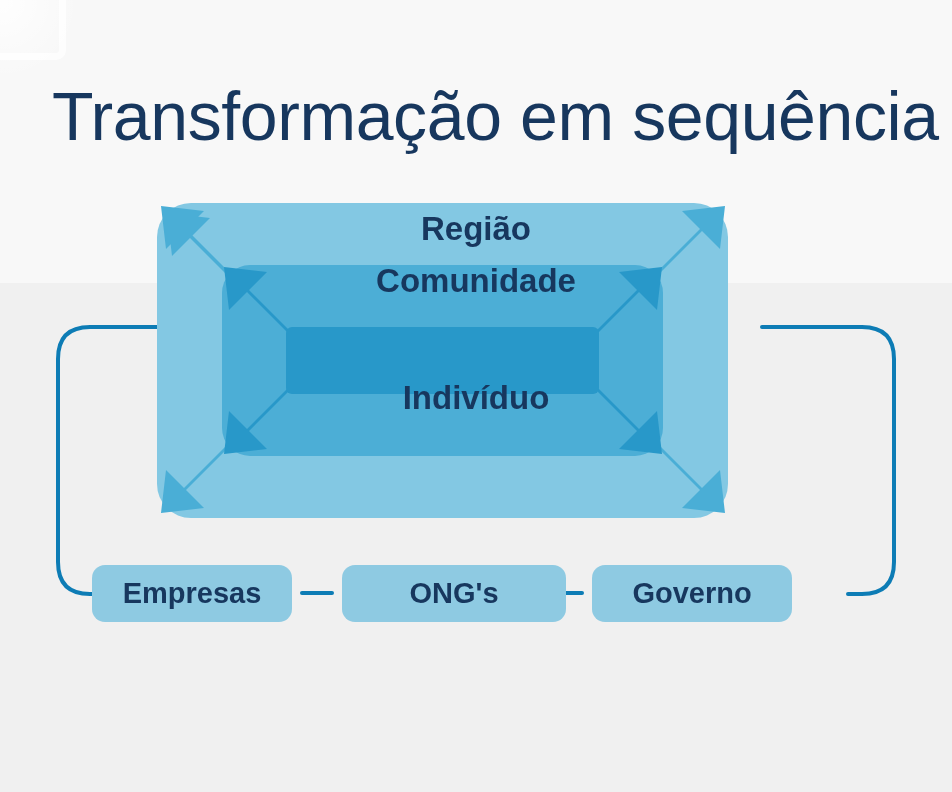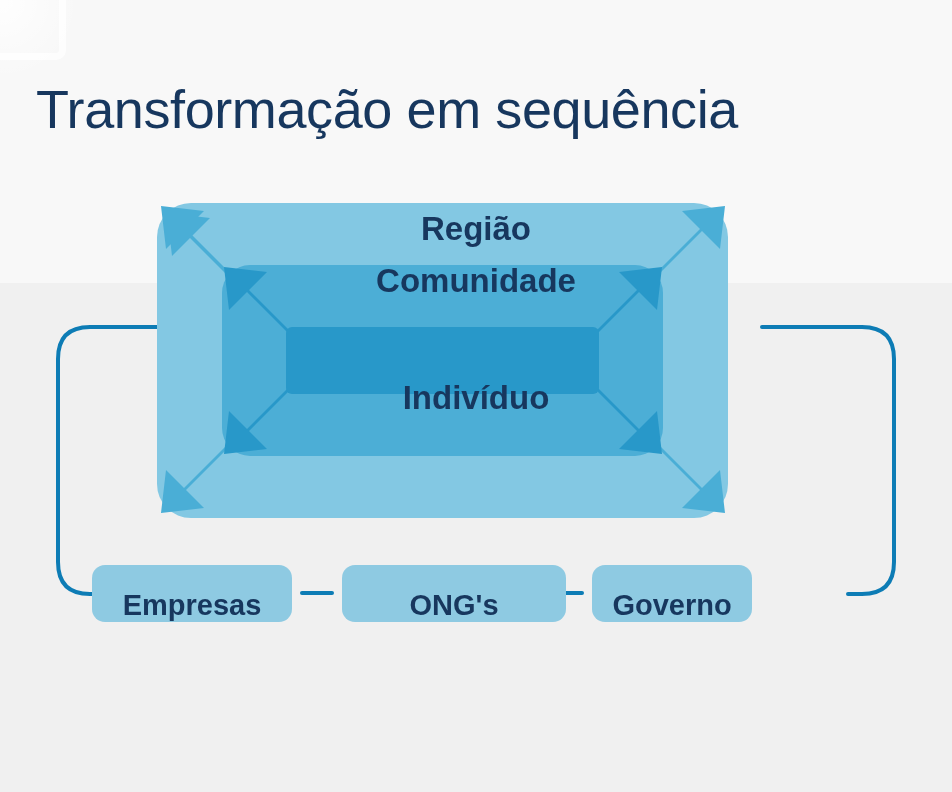--- a/index.html
+++ b/index.html
@@ -44,23 +44,23 @@
     top: -30px;
     width: 110px;
     height: 110px;
     border-radius: 50%;
     background: radial-gradient(circle at 30% 30%, rgba(255,255,255,0.9) 0%, rgba(255,255,255,0) 70%);
   }
 
   
   .title {
     position: absolute;
-    left: 36px;
+    left: 52px;
     top: 82px;
-    font-size: 54px;
+    font-size: 68px;
     line-height: 1.0;
     color: #17375e;
     font-weight: 400;
     letter-spacing: -0.4px;
     white-space: nowrap;
   }
 
   
   .box-outer {
     position: absolute;
@@ -124,30 +124,30 @@
   }
 
   
   .pill {
     position: absolute;
     top: 565px;
     height: 57px;
     background: #8ecae2;
     border-radius: 13px;
     display: flex;
-    align-items: flex-end;
+    align-items: center;
     justify-content: center;
     color: #17375e;
     font-size: 29px;
     font-weight: bold;
     white-space: nowrap;
   }
   .pill-empresas { left: 92px;  width: 200px; }
   .pill-ongs     { left: 342px; width: 224px; }
-  .pill-governo  { left: 592px; width: 160px; }
+  .pill-governo  { left: 592px; width: 200px; }
 
   .connector {
     position: absolute;
     top: 591px;
     height: 4px;
     background: #0d7cb5;
     border-radius: 2px;
   }
   .conn-1 { left: 300px; width: 34px; }
   .conn-2 { left: 550px; width: 34px; }

